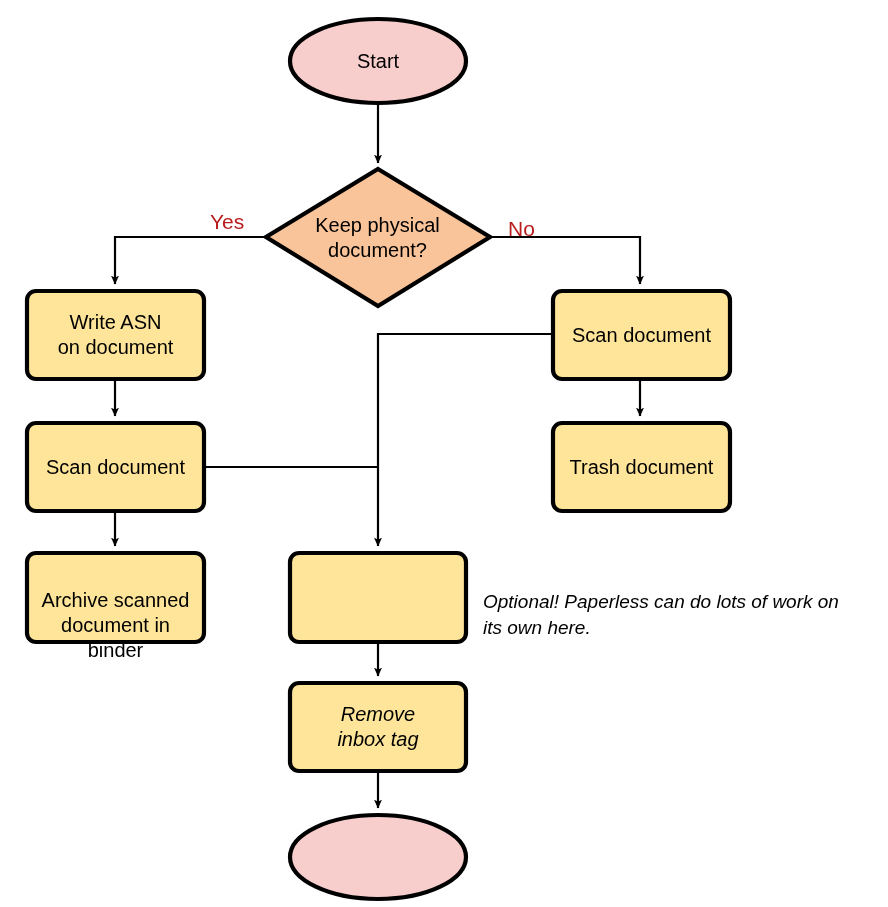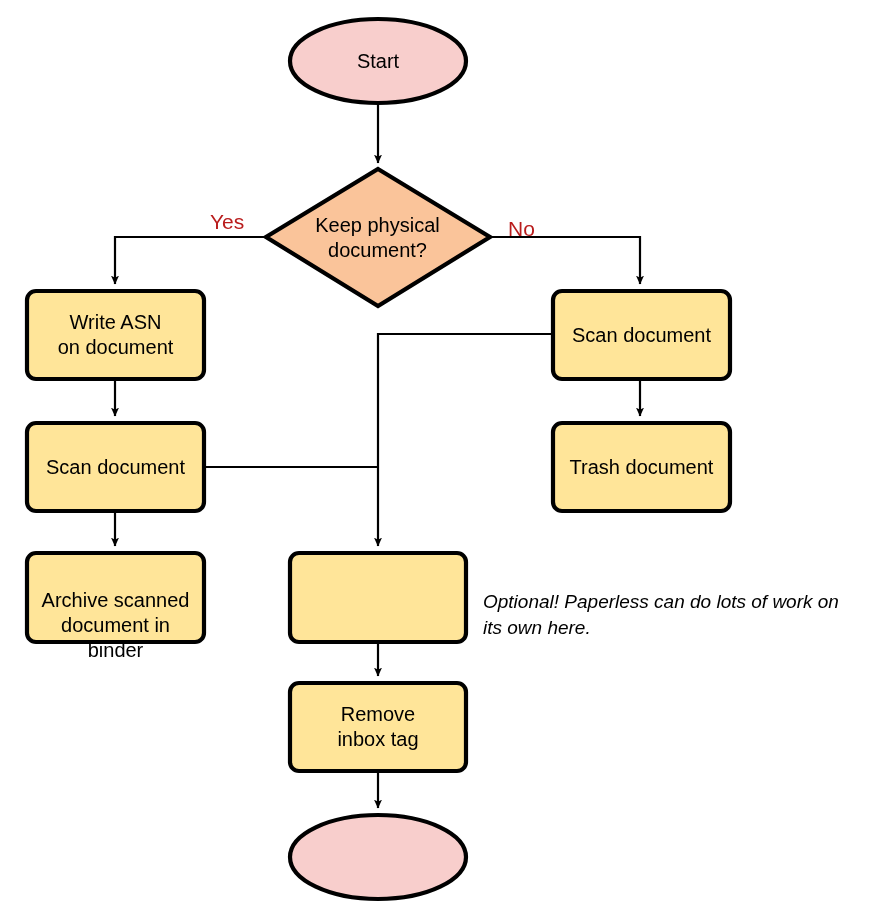--- a/index.html
+++ b/index.html
@@ -118,21 +118,21 @@
 
   <div class="node-label" style="left:26px; top:422px; width:179px; height:90px;">Scan document</div>
 
   <div class="node-label" style="left:552px; top:422px; width:179px; height:90px;">Trash document</div>
 
   <div class="node-label" style="left:26px; top:552px; width:179px; height:91px;margin-top:28px;">Archive scanned
 document in
 binder</div>
 
 
-  <div class="node-label" style="left:289px; top:682px; width:178px; height:90px;">Remove
+  <div class="node-label" style="left:289px; top:682px; width:178px; height:90px;font-style:italic;">Remove
 inbox tag</div>
 
 
   <div class="edge-label" style="left:210px; top:211px;">Yes</div>
 
   <div class="edge-label" style="left:508px; top:218px;">No</div>
 
   <div class="annotation" style="left:483px; top:589px;">Optional! Paperless can do lots of work on
 its own here.</div>
 

